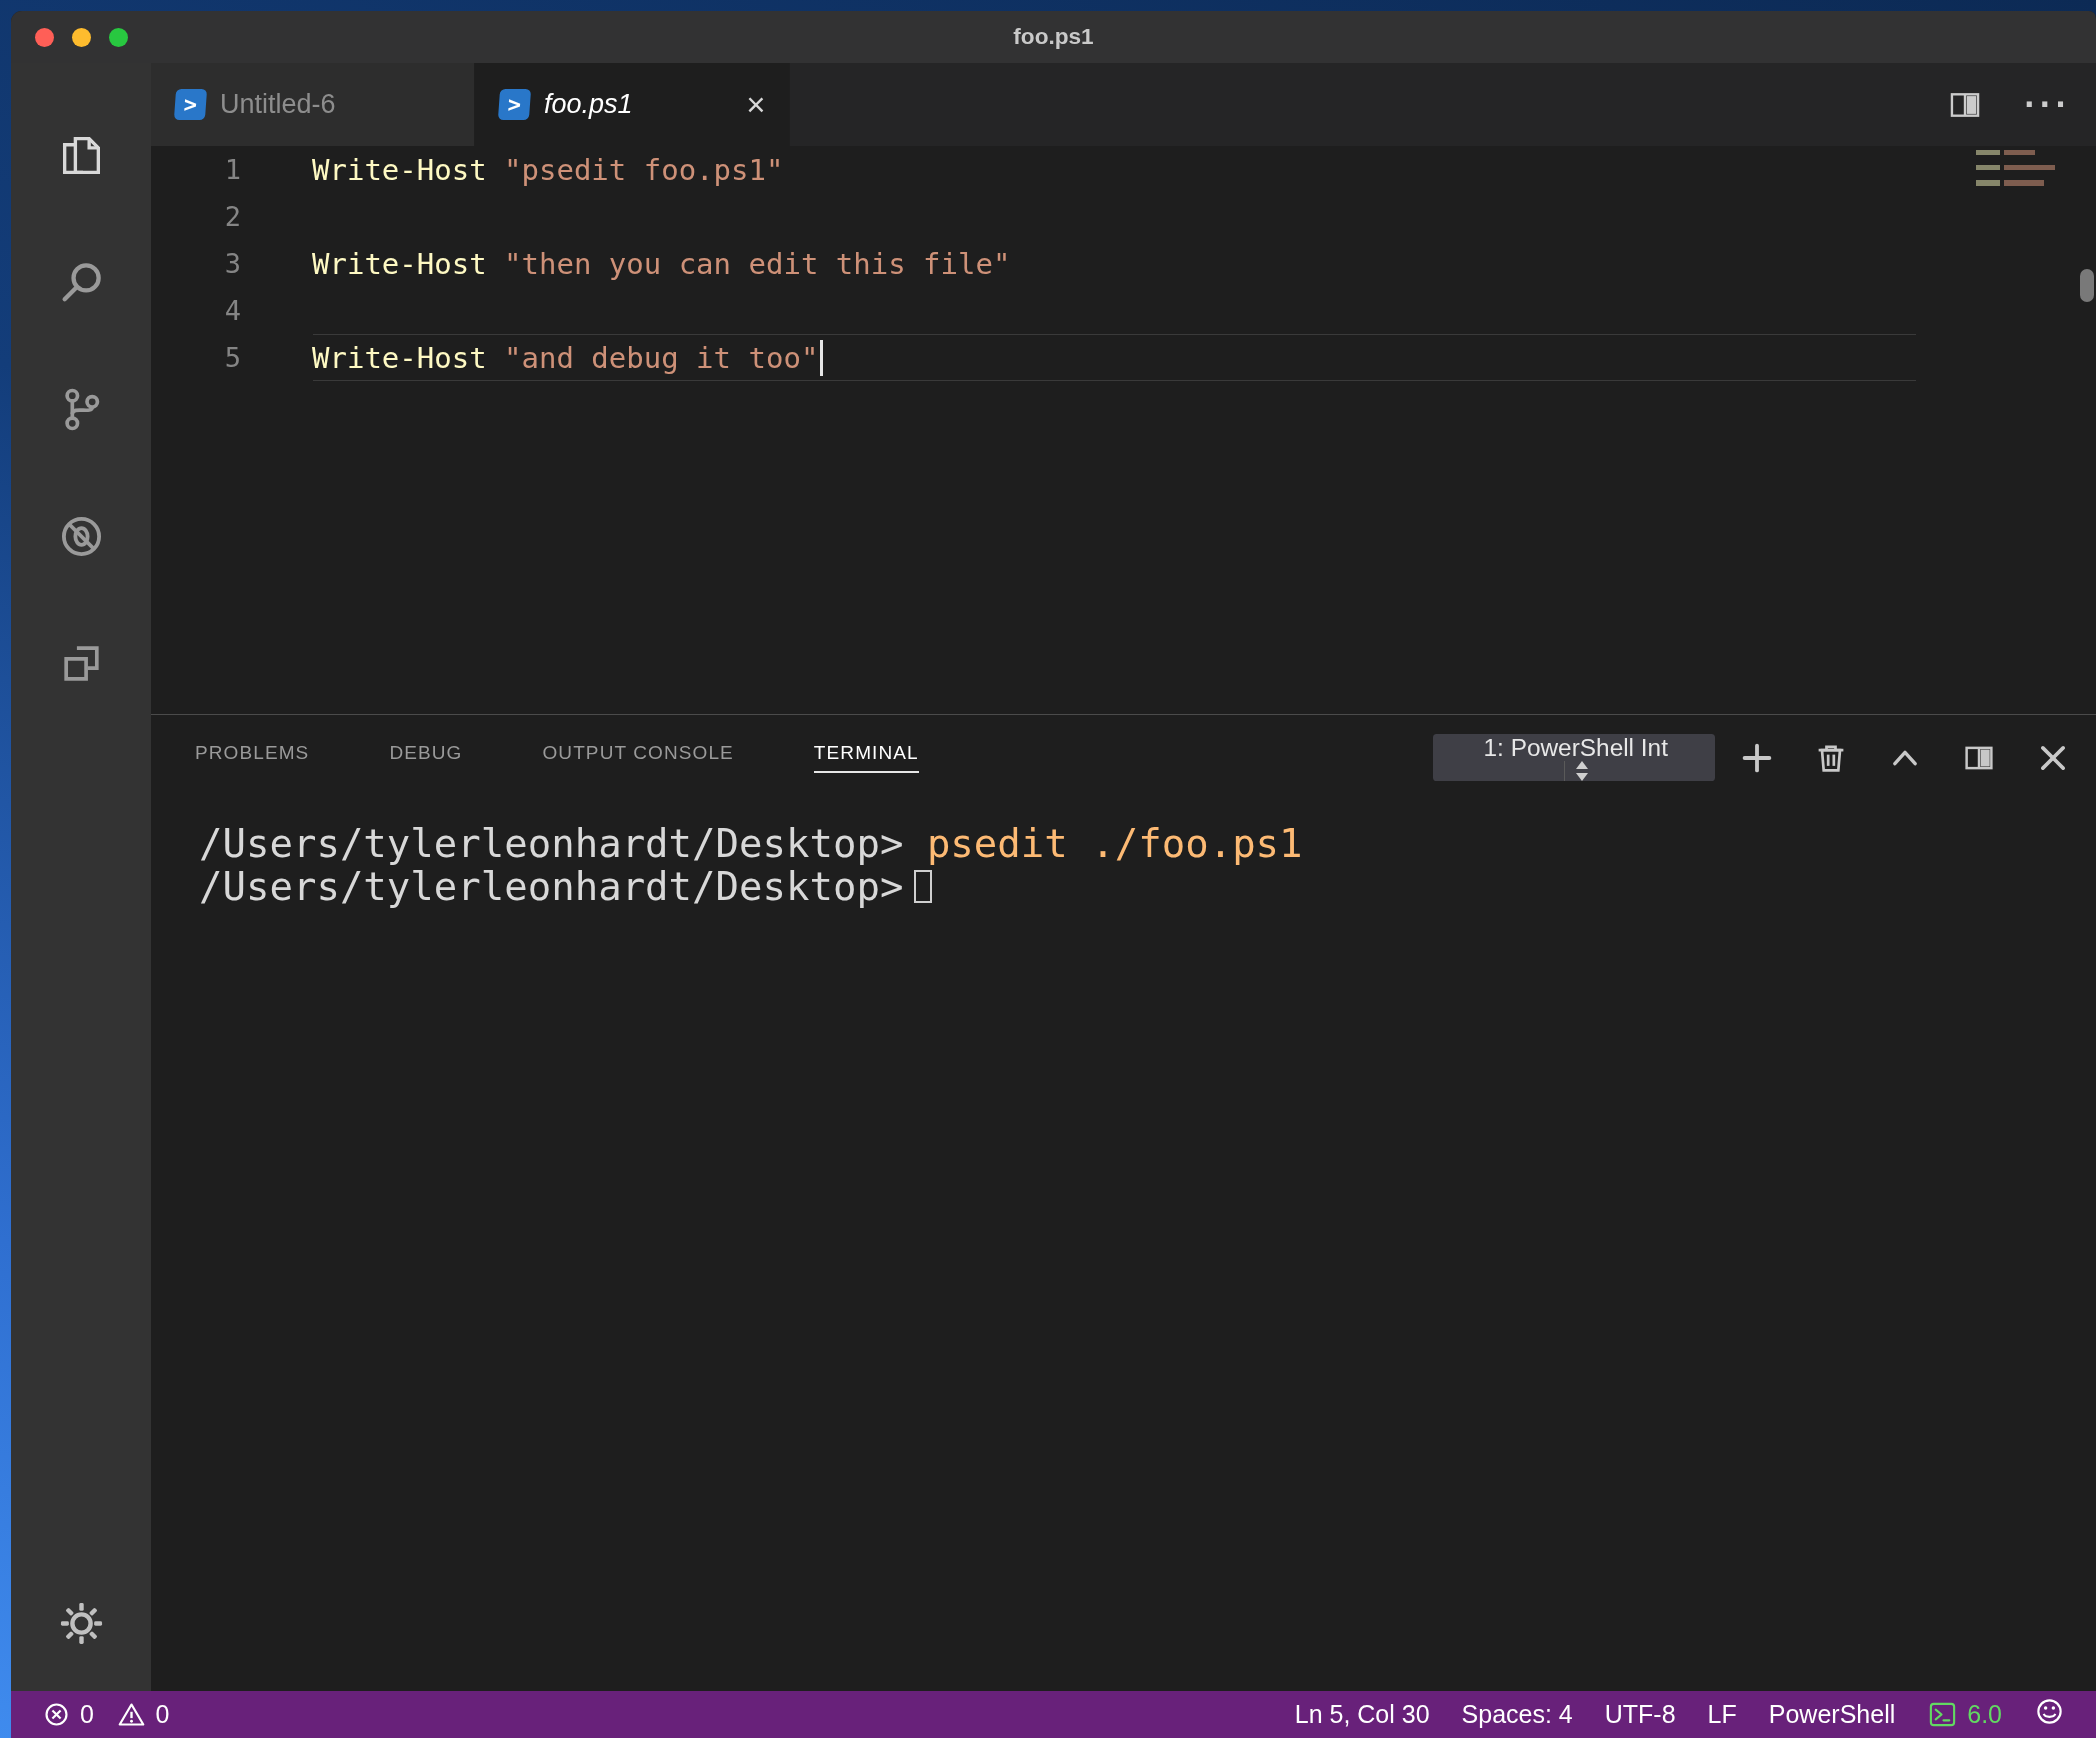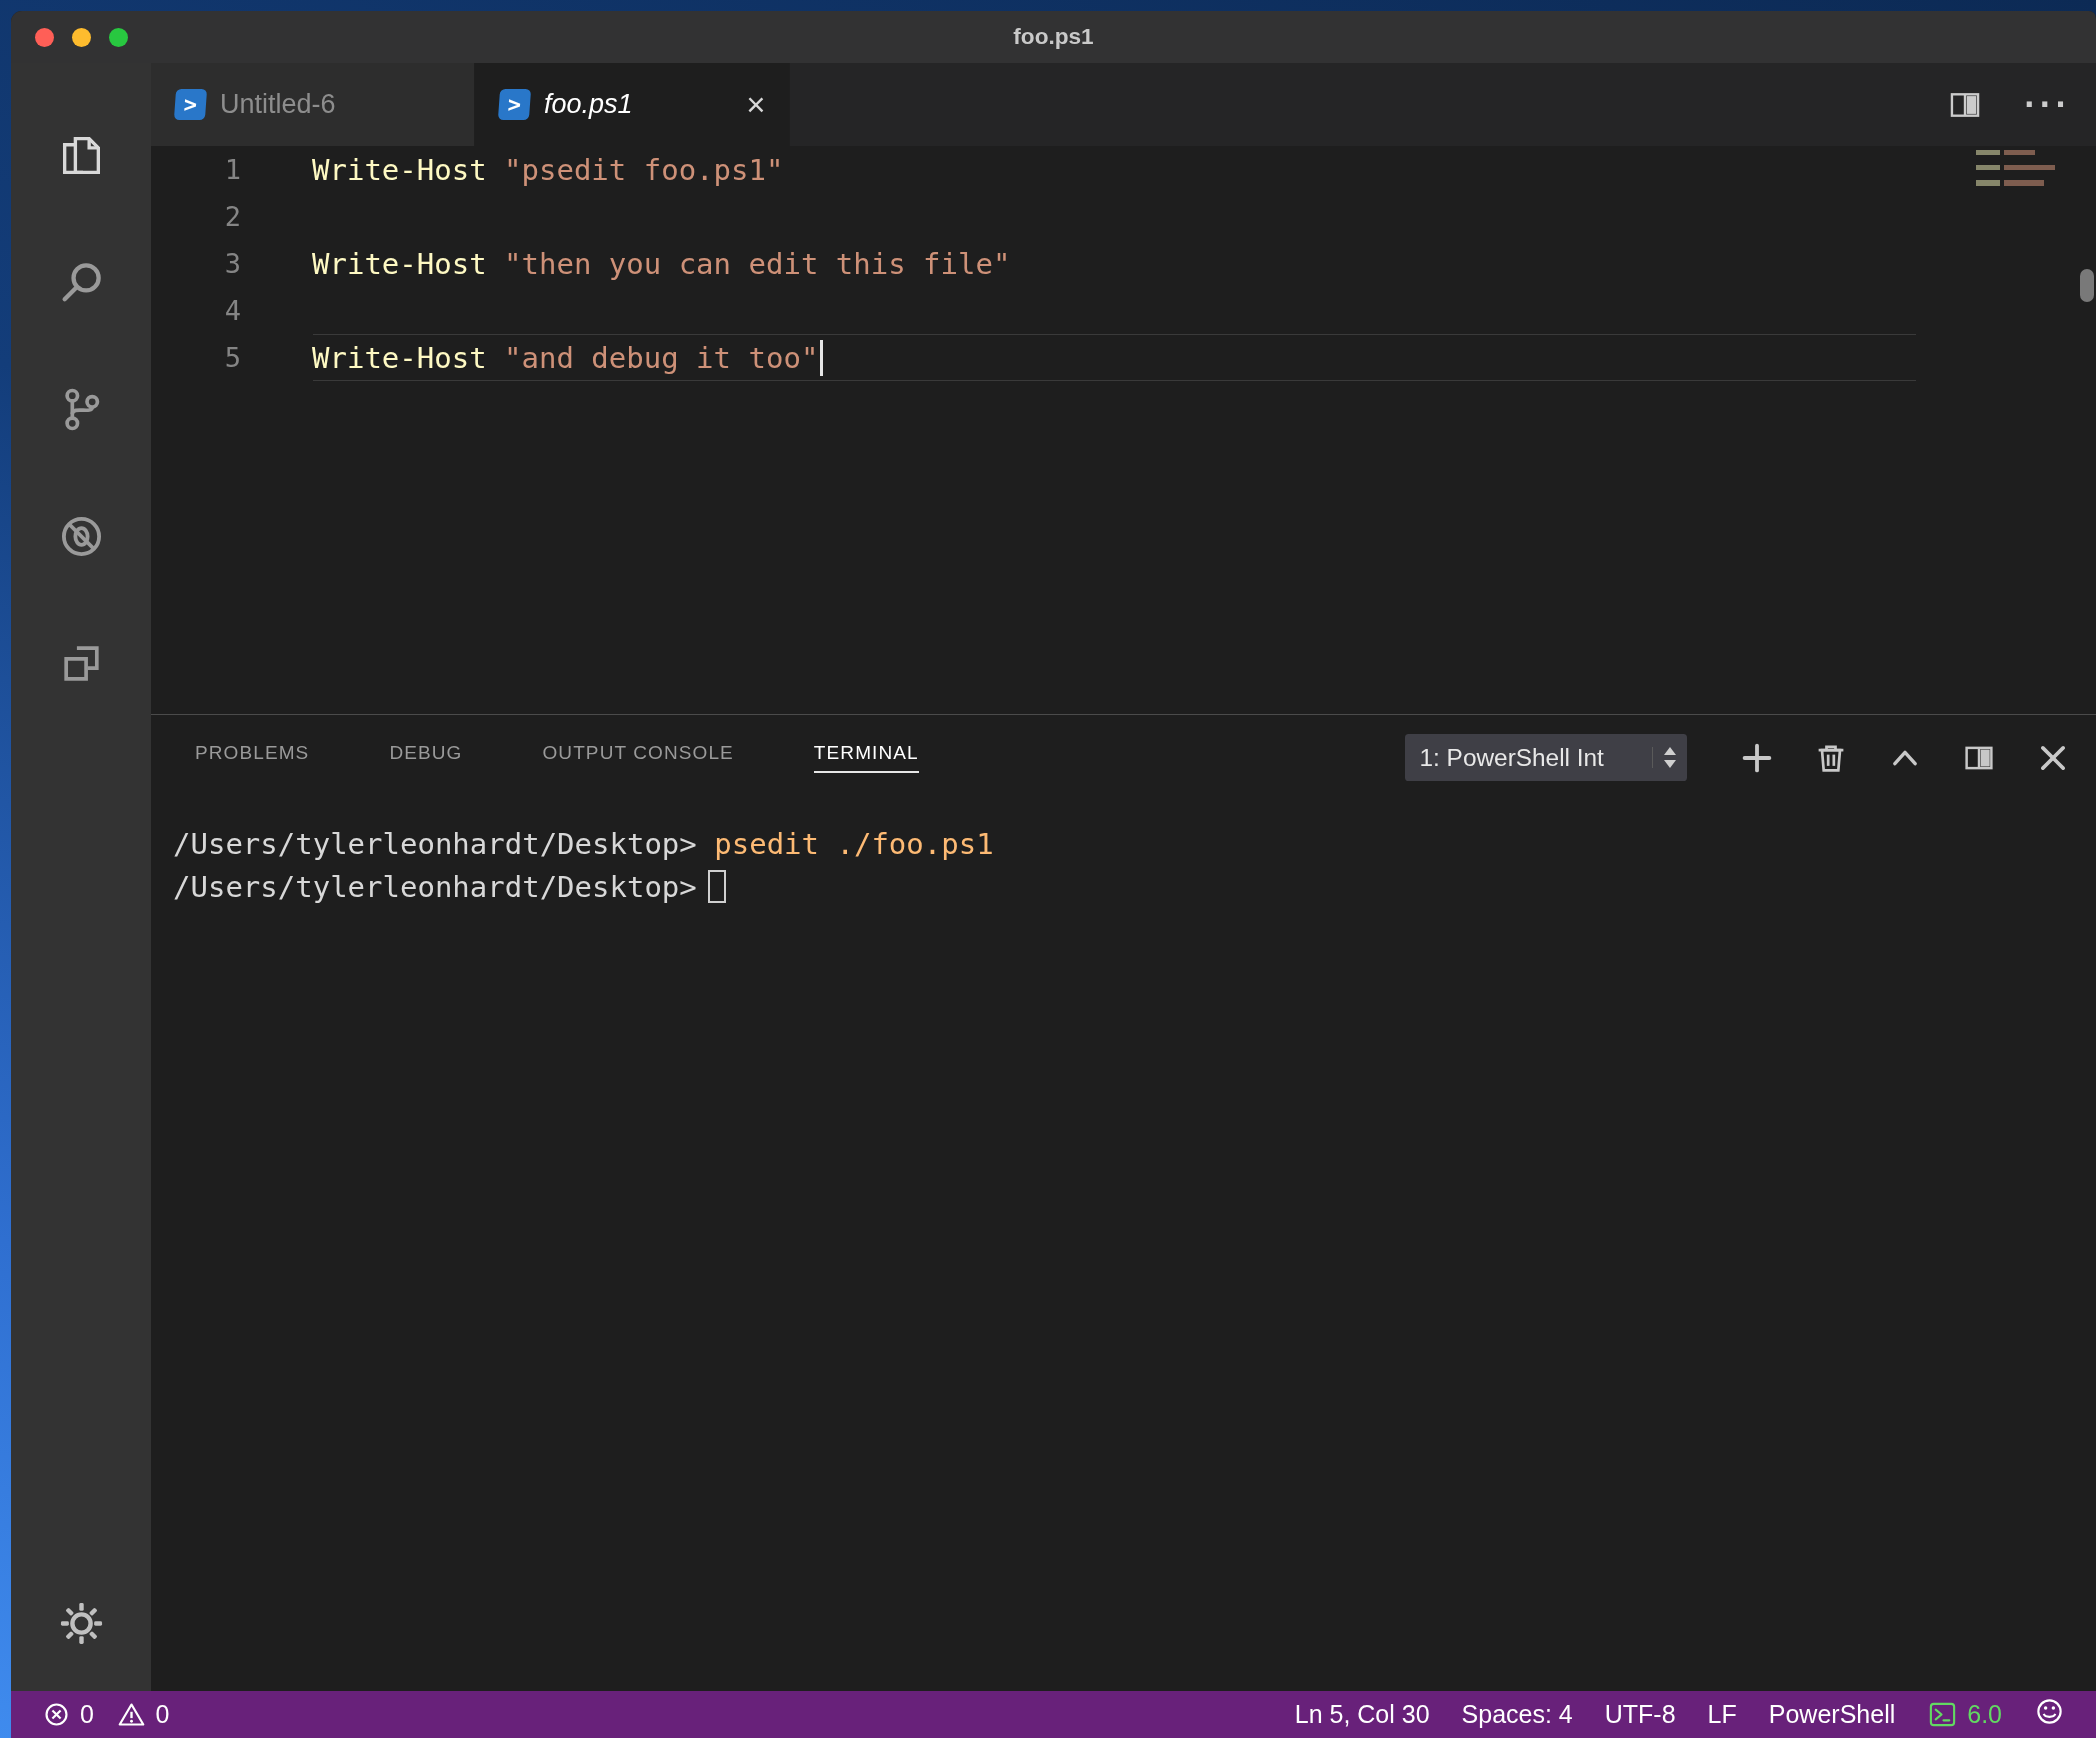--- a/index.html
+++ b/index.html
@@ -74,32 +74,32 @@
   
   .panel{height:977px;background:#1e1e1e;border-top:1.8px solid #4b4b4b;
     display:flex;flex-direction:column;flex:0 0 auto;min-height:0;}
   .panel-header{height:85px;display:flex;align-items:center;padding:0 25px 0 44px;flex:0 0 auto;}
   .panel-tabs{display:flex;gap:80px;}
   .panel-tab{font-size:19px;letter-spacing:1.1px;color:#9a9a9a;cursor:pointer;padding-bottom:7.2px;}
   .panel-tab.active{color:#ffffff;border-bottom:2.7px solid #e7e7e7;}
   .panel-spacer{flex:1;}
   .term-selector{width:282px;height:47px;background:#3f3f46;border-radius:3.6px;
     display:flex;align-items:center;padding:0 11px 0 14.5px;color:#e8e8e8;font-size:24.4px;
-    cursor:pointer;overflow:hidden;white-space:nowrap;margin-right:52px;}
+    cursor:pointer;overflow:hidden;white-space:nowrap;margin-right:24px;flex-direction:column;}
   .sel-label{flex:1;overflow:hidden;}
   .sel-spin{display:flex;flex-direction:column;gap:4.5px;padding-left:11px;border-left:0.9px solid #5a5a5a;}
   .tri-up{width:0;height:0;border-left:6.3px solid transparent;border-right:6.3px solid transparent;
     border-bottom:8.1px solid #cfcfcf;}
   .tri-down{width:0;height:0;border-left:6.3px solid transparent;border-right:6.3px solid transparent;
     border-top:8.1px solid #cfcfcf;}
   .panel-actions{display:flex;align-items:center;gap:38px;}
   .panel-actions .icon-btn{cursor:pointer;display:flex;align-items:center;}
 
-  .terminal-body{flex:1;padding:22px 0 0 22px;font-family:"DejaVu Sans Mono",monospace;
-    font-size:29px;color:#e5e5e5;cursor:text;}
+  .terminal-body{flex:1;padding:22px 0 0 48px;font-family:"DejaVu Sans Mono",monospace;
+    font-size:39px;color:#e5e5e5;cursor:text;}
   .term-line{height:43px;display:flex;align-items:center;white-space:pre;}
   .term-prompt{color:#d8d8d8;}
   .term-cmd{color:#fdba74;}
   .term-cursor{display:inline-block;width:18px;height:33px;border:2.7px solid #cfcfcf;margin-left:11px;}
 
   
   .statusbar{height:47px;background:#68217a;display:flex;align-items:center;
     padding:0 31px;color:#ffffff;font-size:25px;flex:0 0 auto;}
   .sb-group{display:flex;align-items:center;gap:9px;cursor:pointer;}
   .sb-left{display:flex;align-items:center;gap:23.5px;}

